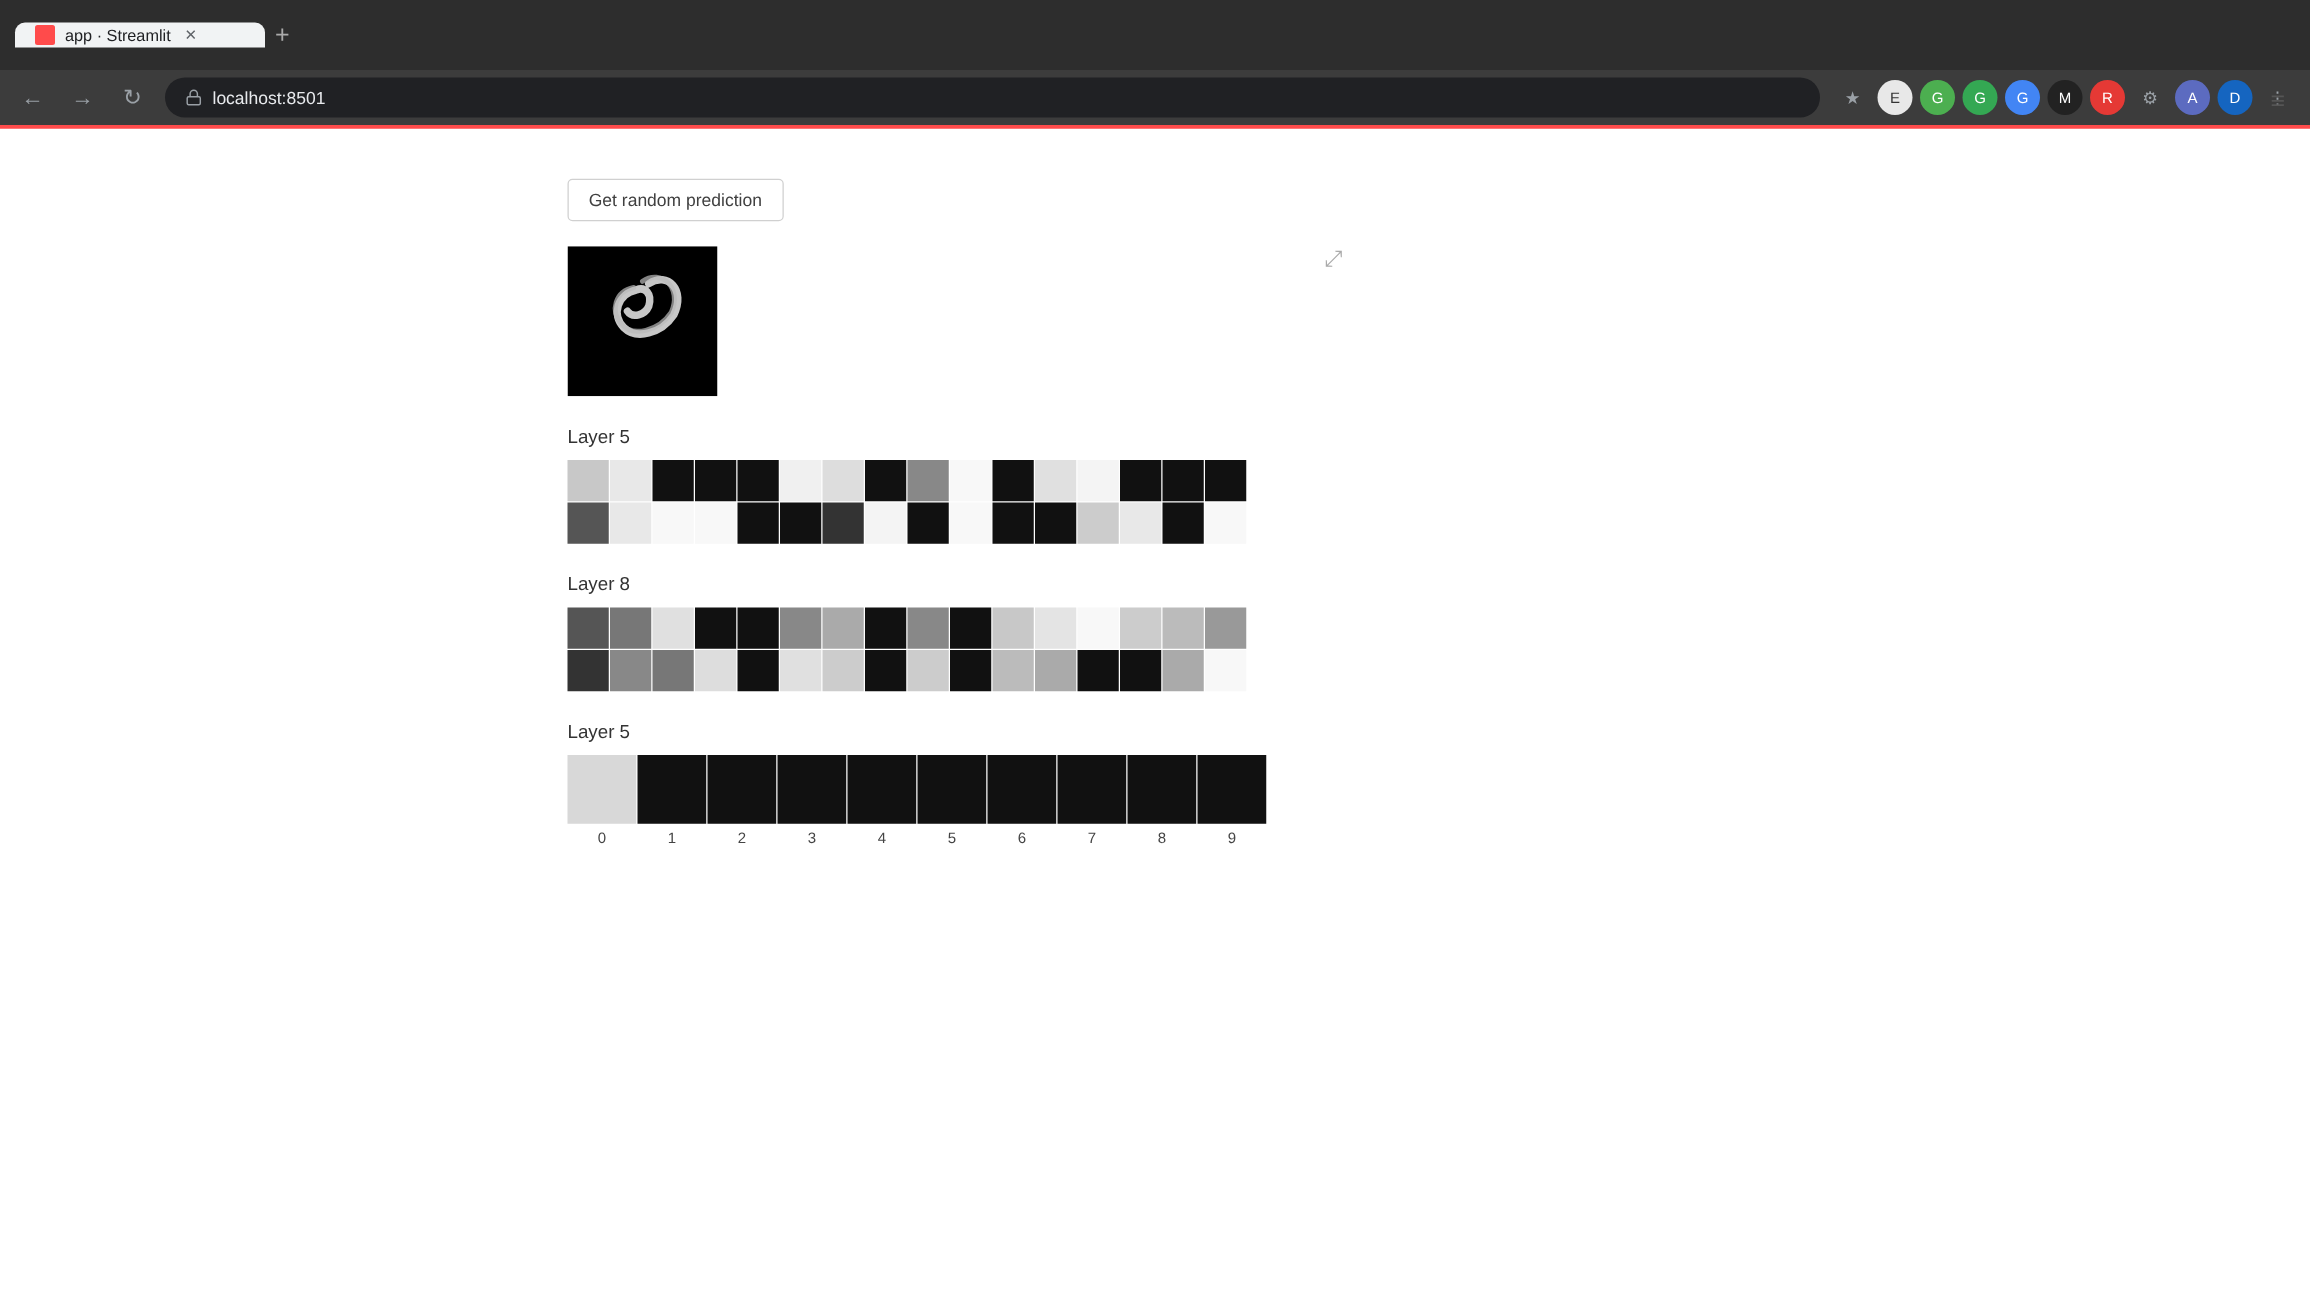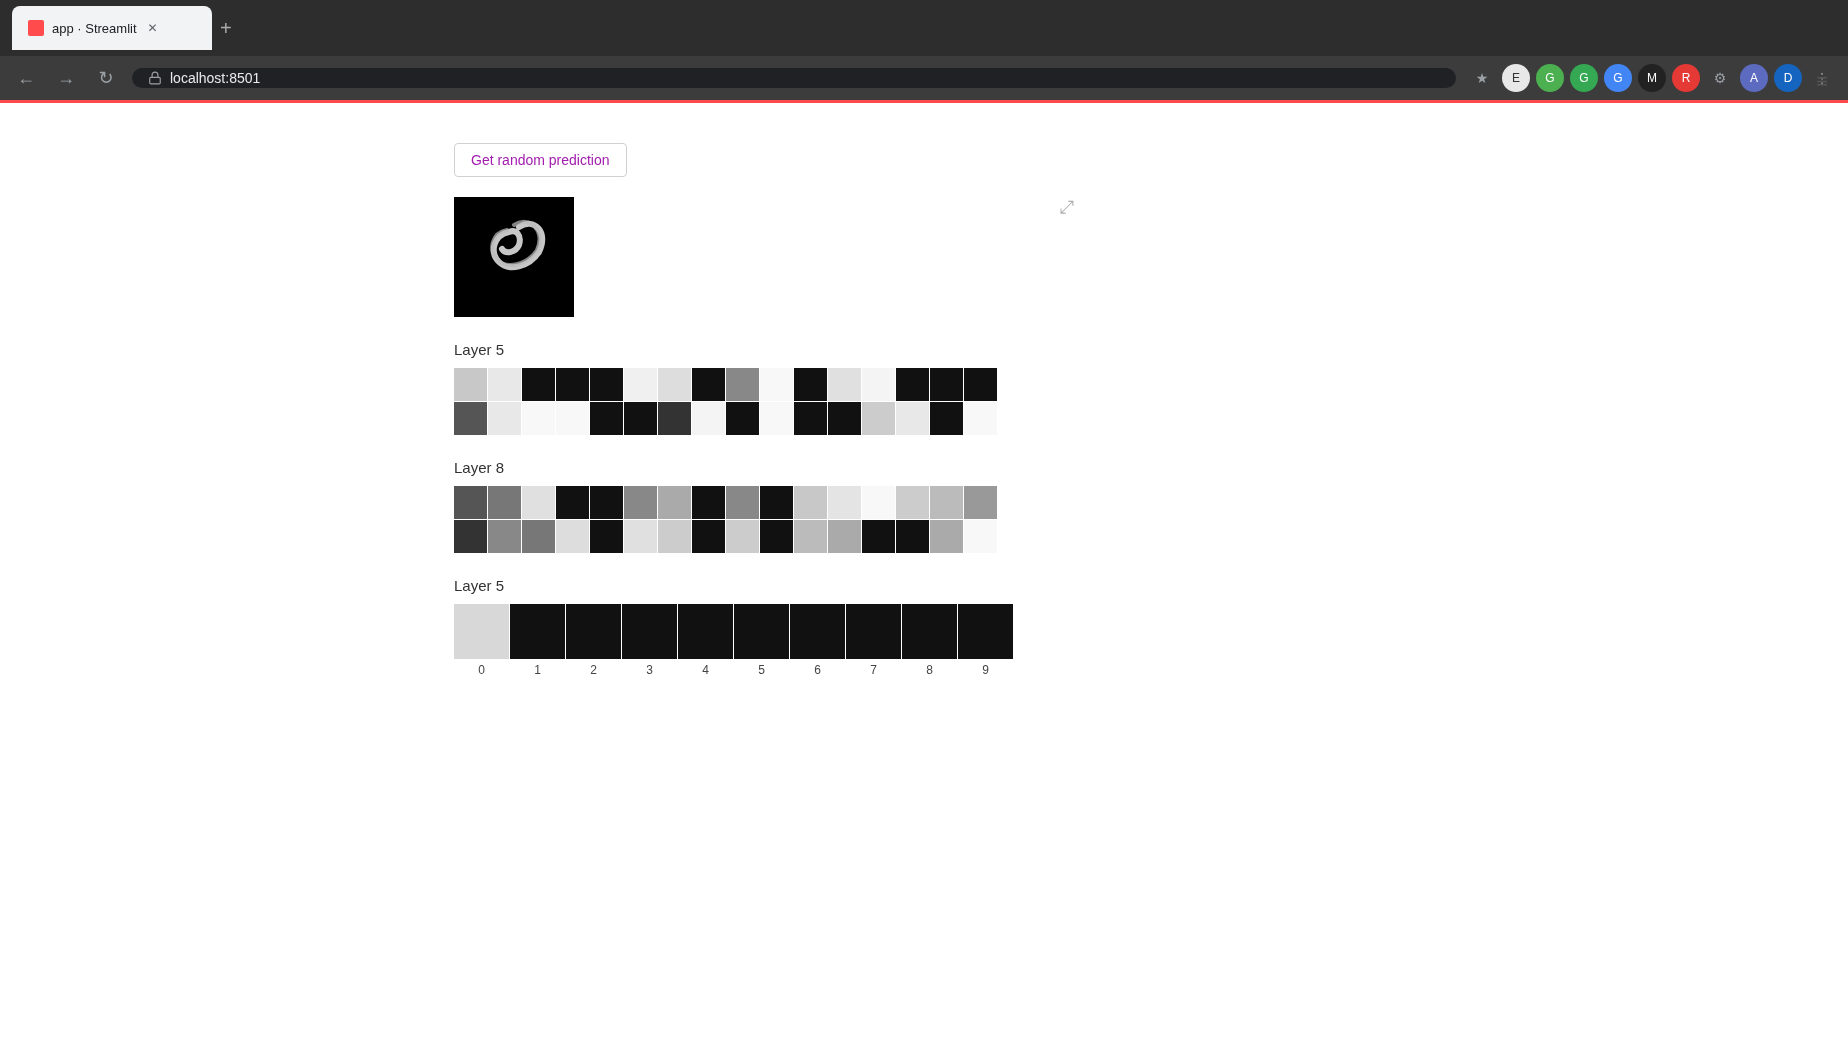--- a/index.html
+++ b/index.html
@@ -23,21 +23,21 @@
     .tab-bar {
       display: flex;
       align-items: center;
       height: 36px;
     }
 
     .tab {
       background: #f1f3f4;
       border-radius: 8px 8px 0 0;
       padding: 0 16px;
-      height: 44px;
+      height: 20px;
       display: flex;
       align-items: center;
       gap: 8px;
       font-size: 13px;
       color: #202124;
       min-width: 200px;
     }
 
     .tab-icon {
       width: 16px;
@@ -80,21 +80,21 @@
     }
 
     .address-bar {
       flex: 1;
       background: #202124;
       border-radius: 20px;
       padding: 6px 16px;
       display: flex;
       align-items: center;
       gap: 8px;
-      height: 20px;
+      height: 32px;
     }
 
     .address-bar span {
       color: #e8eaed;
       font-size: 14px;
     }
 
     .browser-actions {
       display: flex;
       align-items: center;
@@ -141,21 +141,21 @@
       margin-bottom: 12px;
     }
 
     .btn-random {
       background: #ffffff;
       border: 1px solid #d0d0d0;
       border-radius: 4px;
       padding: 8px 16px;
       font-size: 14px;
       cursor: pointer;
-      color: #a21caf;
+      color: #404040;
       margin-bottom: 20px;
       display: inline-block;
     }
 
     
     .input-image-container {
       width: 120px;
       height: 120px;
       margin-bottom: 24px;
       position: relative;

